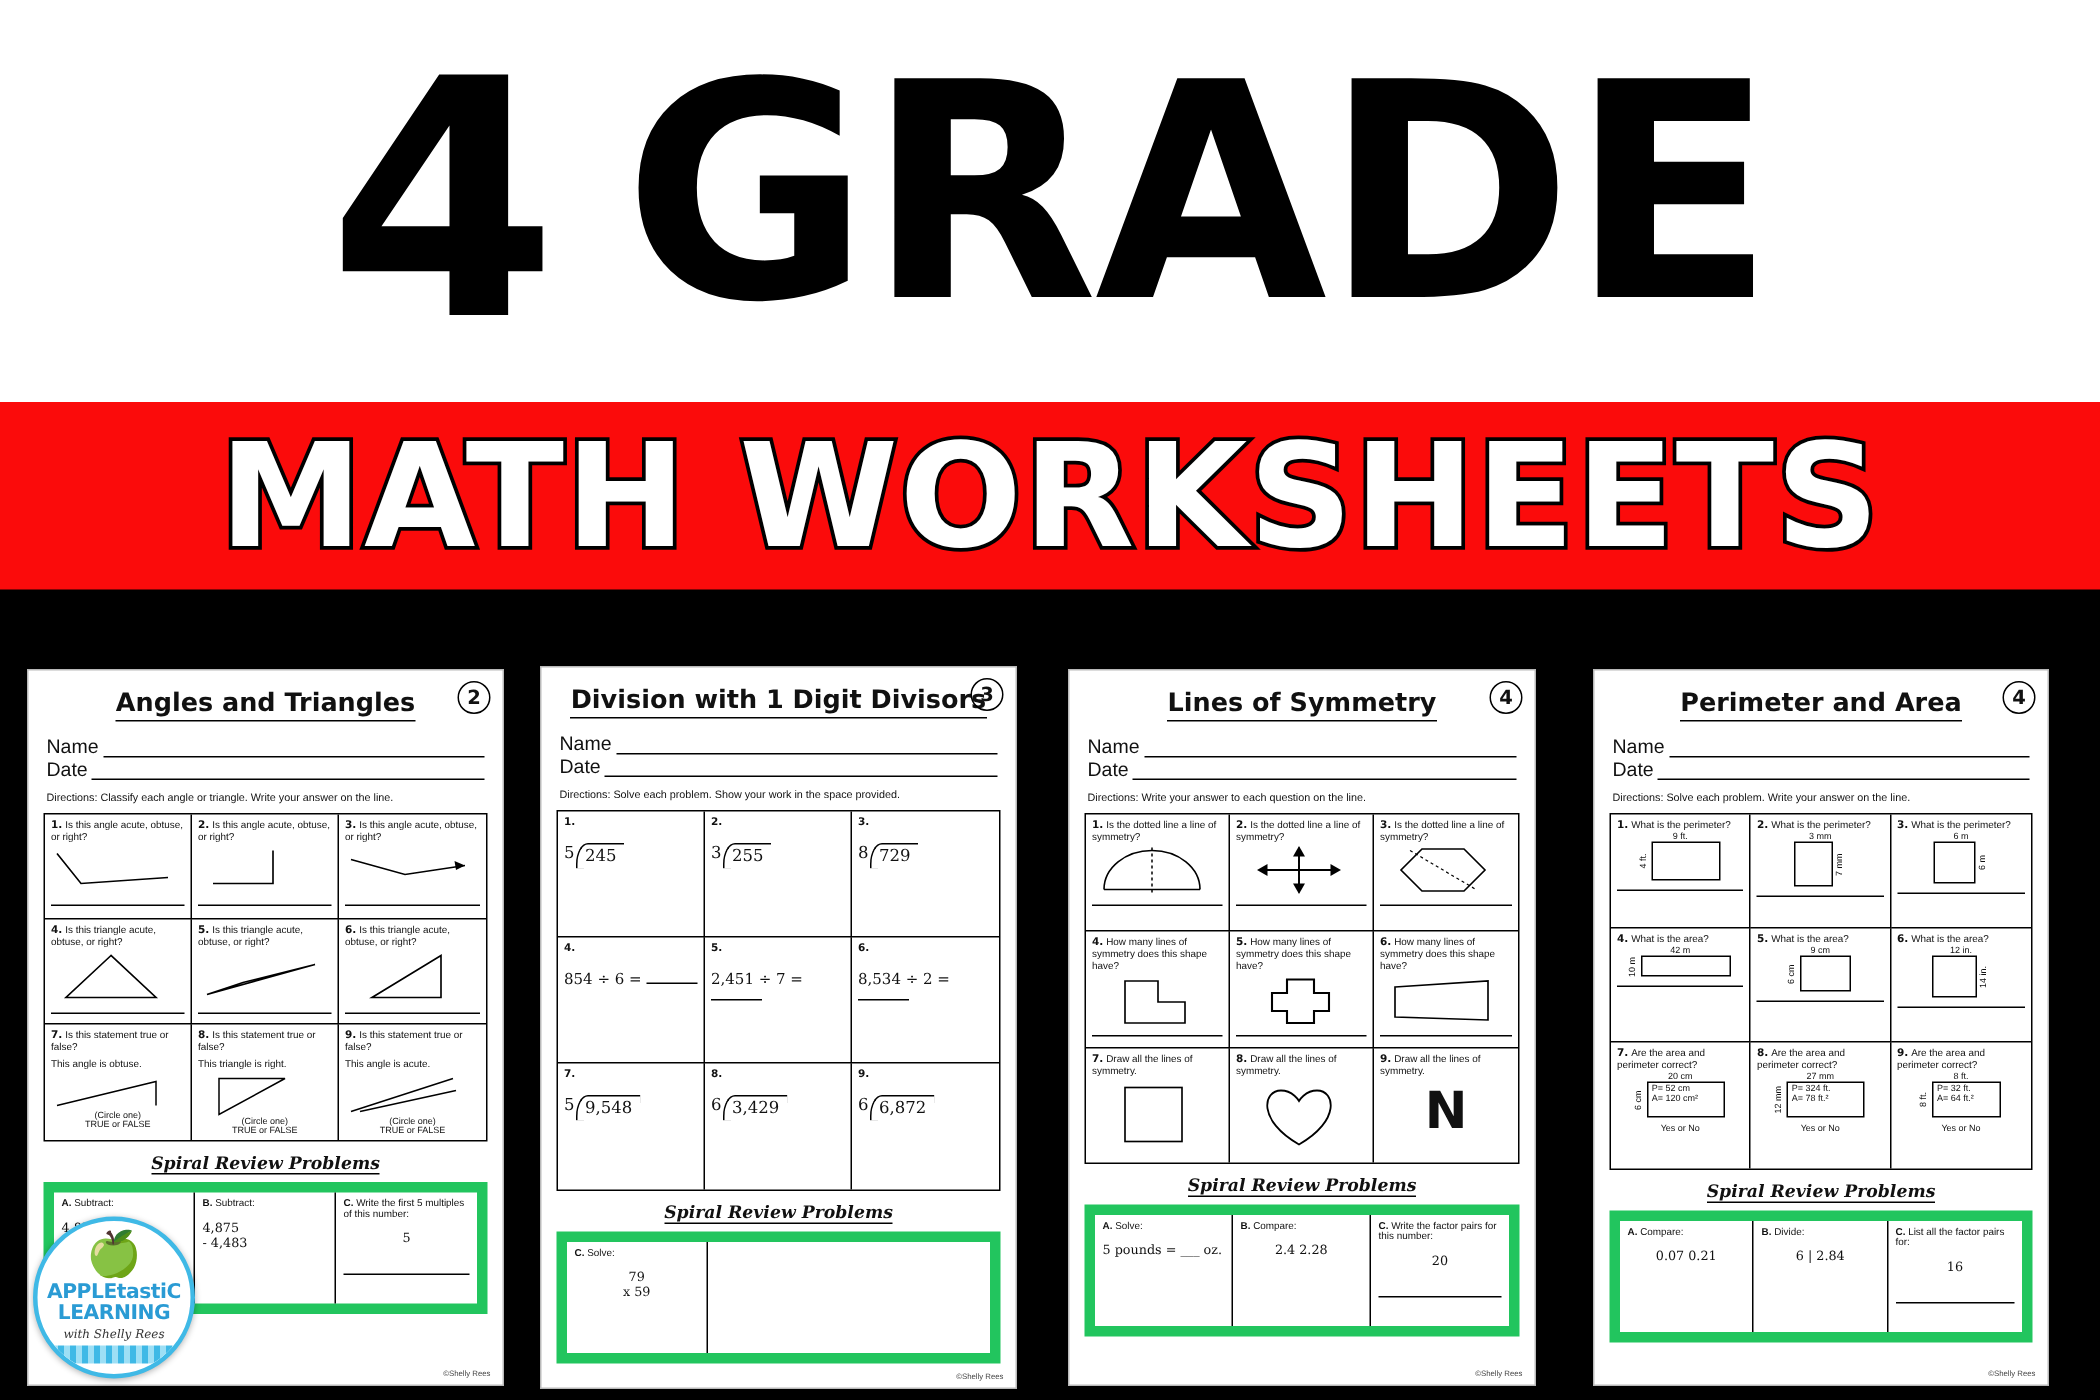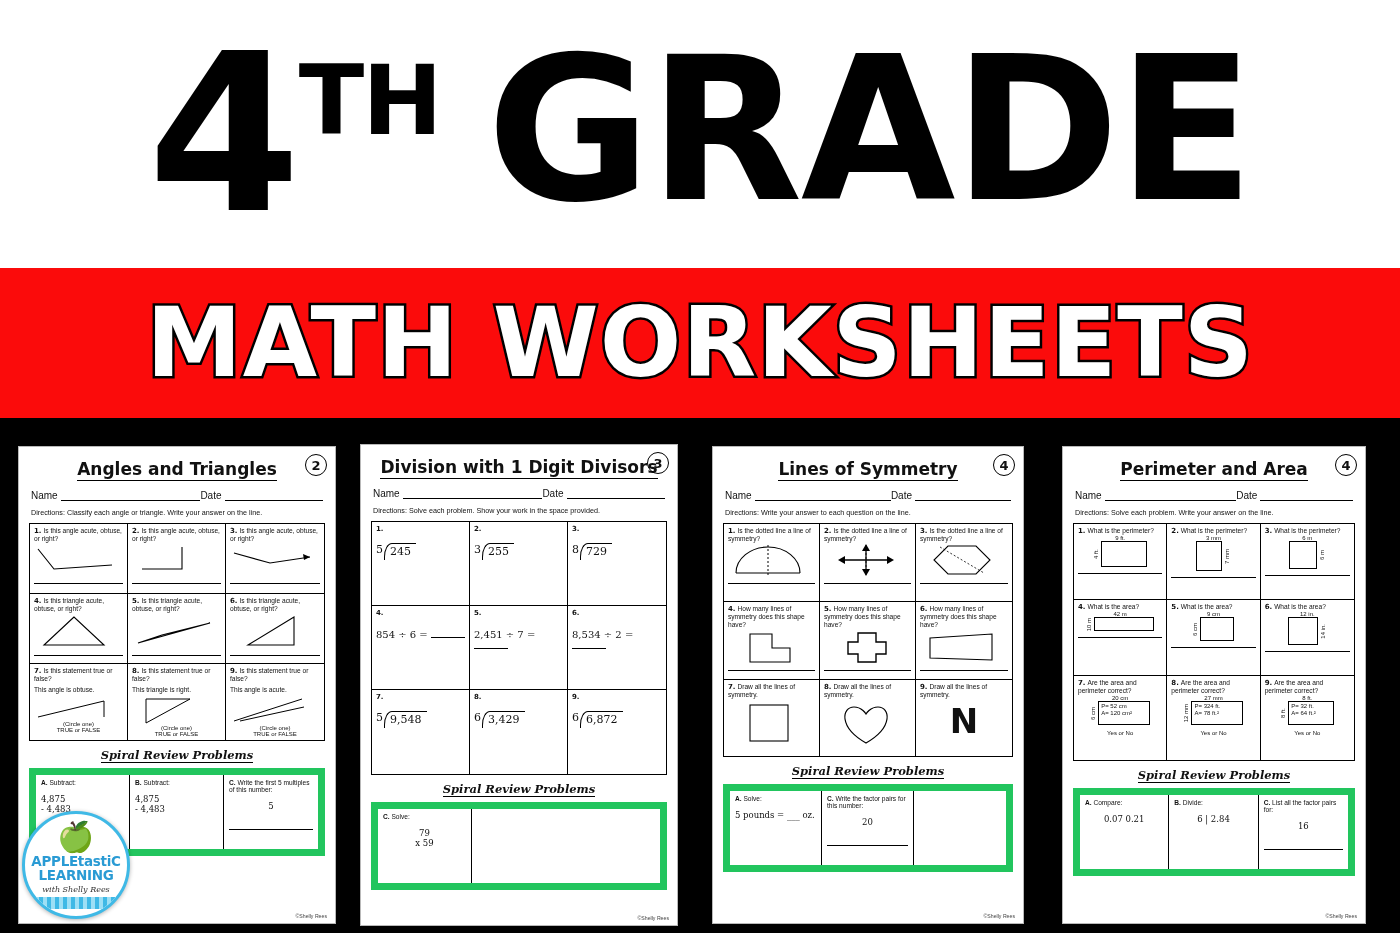--- a/index.html
+++ b/index.html
@@ -27,21 +27,21 @@
     line-height: 0.95;
     white-space: nowrap;
     display: flex;
     align-items: flex-start;
   }
   .hero-title .num { font-size: 220px; line-height: 0.9; }
   .hero-title .sup { font-size: 96px; line-height: 1; margin-top: 18px; }
   .hero-title .grade { font-size: 200px; margin-left: 46px; }
 
   .redband {
-    position: absolute; left: 0; top: 268px; width: 1400px; height: 150px;
+    position: absolute; left: 0; top: 268px; width: 1400px; height: 125px;
     background: #fb0b0b;
     display: flex; align-items: center; justify-content: center;
   }
   .redband-title {
     font-family: "DejaVu Sans", sans-serif;
     font-weight: bold;
     font-size: 96px;
     color: #ffffff;
     letter-spacing: 1px;
     white-space: nowrap;
@@ -87,21 +87,21 @@
     position: absolute; right: 8px; top: 7px;
     width: 22px; height: 22px; border-radius: 50%;
     border: 1.4px solid #000;
     font-family: "DejaVu Sans", sans-serif;
     font-size: 13px; font-weight: bold;
     display: flex; align-items: center; justify-content: center;
   }
 
   .namedate {
     display: flex; justify-content: space-between;
-    font-size: 10px; margin-top: 9px; padding: 0 2px;
+    font-size: 13px; margin-top: 9px; padding: 0 2px; flex-direction: column;
   }
   .namedate .nm { flex: 1 1 auto; display: flex; align-items: flex-end; gap: 3px; }
   .namedate .dt { flex: 0 0 42%; display: flex; align-items: flex-end; gap: 3px; justify-content: flex-end;}
   .ul { border-bottom: 0.8px solid #000; height: 8px; flex: 1 1 auto; }
 
   .directions { font-size: 7.2px; margin-top: 7px; padding: 0 2px; }
 
   .grid {
     margin-top: 6px;
     border: 1px solid #000;
@@ -191,21 +191,20 @@
   .rectbox { border: 1px solid #000; }
   .tiny { font-size: 6px; }
   .rot { writing-mode: vertical-rl; transform: rotate(180deg); font-size: 6px; }
 </style>
 </head>
 <body>
 
 <div class="hero">
   <div class="hero-title">
     <span class="num">4</span>
-    <span class="sup">TH</span>
     <span class="grade">GRADE</span>
   </div>
 </div>
 
 <div class="redband">
   <div class="redband-title">MATH WORKSHEETS</div>
 </div>
 
 <div class="sheets">
 
@@ -510,20 +509,25 @@
       </div>
 
       <div class="title-wrap"><div class="spiral-title">Spiral Review Problems</div></div>
       <div class="spiral-grid">
         <div class="spiral-cell">
           <b>A.</b>
           <span>Solve:</span>
           <div class="spiral-body">5 pounds = ___ oz.</div>
         </div>
         <div class="spiral-cell">
+          <b>B.</b>
+          <span>Compare:</span>
+          <div class="spiral-body center">2.4        2.28</div>
+        </div>
+        <div class="spiral-cell">
           <b>C.</b>
           <span>Write the factor pairs for this number:</span>
           <div class="spiral-body center">20</div>
           <div class="bline"></div>
         </div>
       </div>
       <div class="credit">©Shelly Rees</div>
     </div>
   </div>
 

